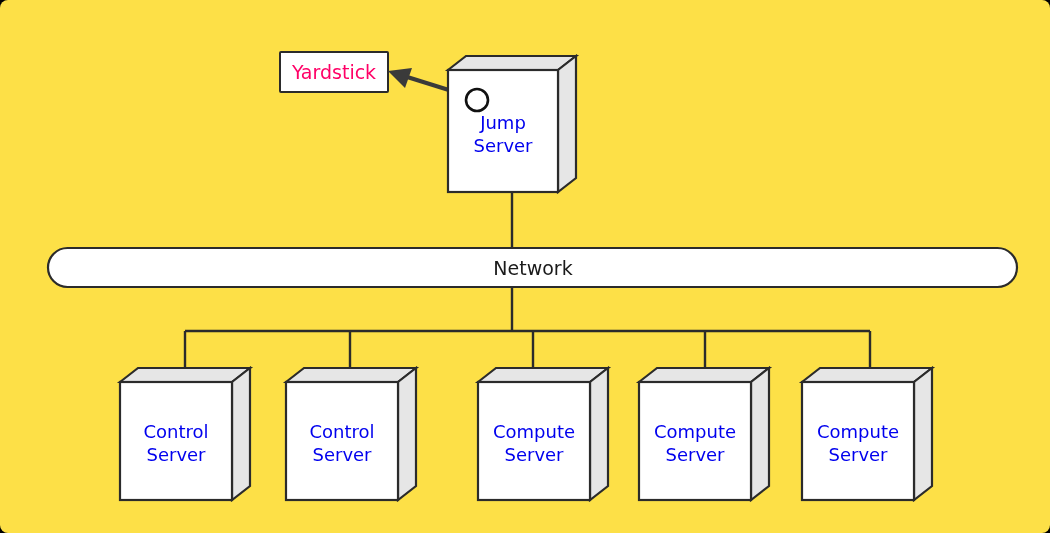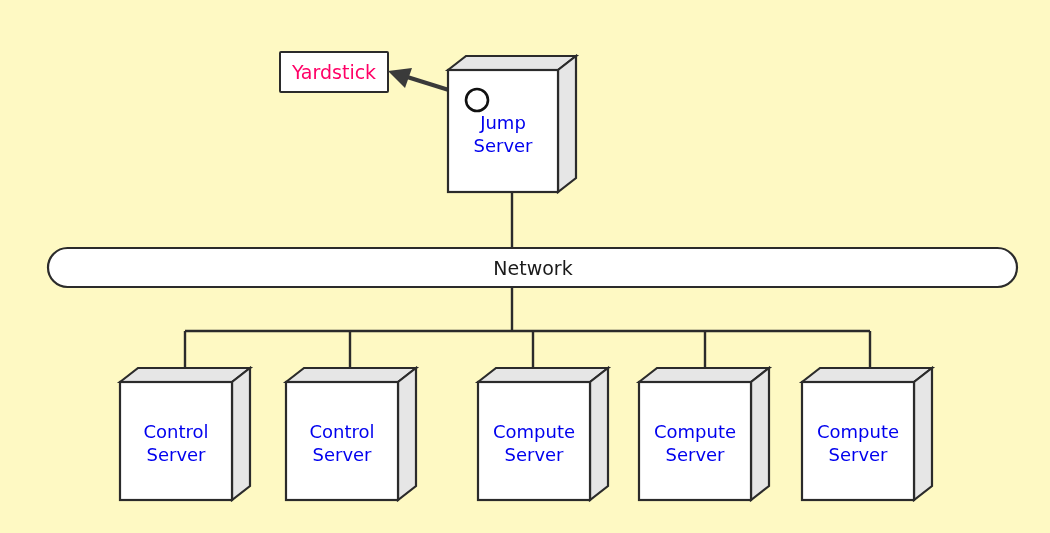--- a/index.html
+++ b/index.html
@@ -11,21 +11,22 @@
   body {
     width: 1050px;
     height: 533px;
     overflow: hidden;
     font-family: "DejaVu Sans", "Liberation Sans", sans-serif;
   }
   #diagram-root {
     position: relative;
     width: 1050px;
     height: 533px;
-    background: #fef9c3;
+    background: #fde047;
+    border-radius: 8px;
   }
   #topology-svg {
     position: absolute;
     top: 0;
     left: 0;
     width: 1050px;
     height: 533px;
     display: block;
   }
   .box-front   { fill: #ffffff; stroke: #2b2b2b; stroke-width: 2.2; }

